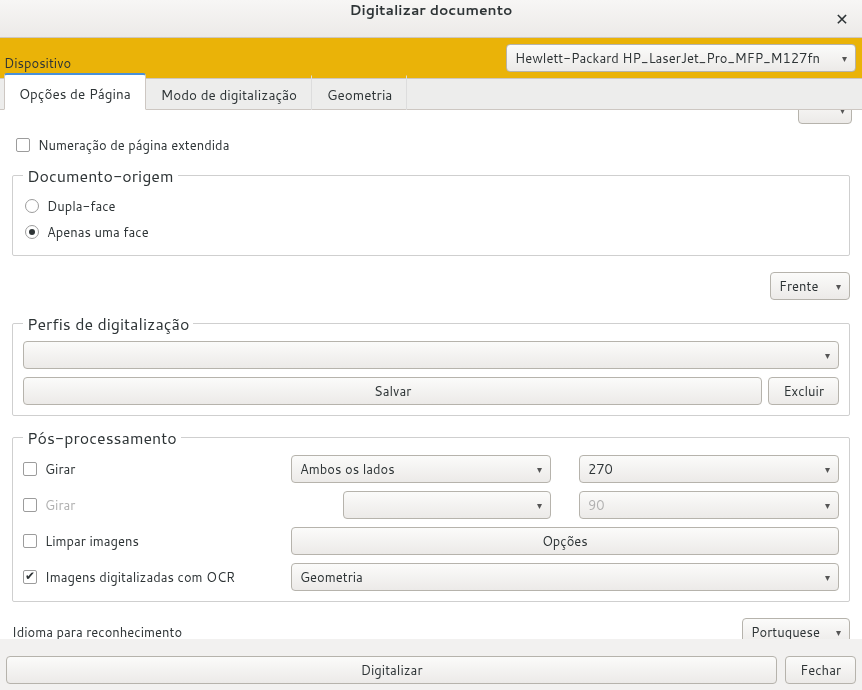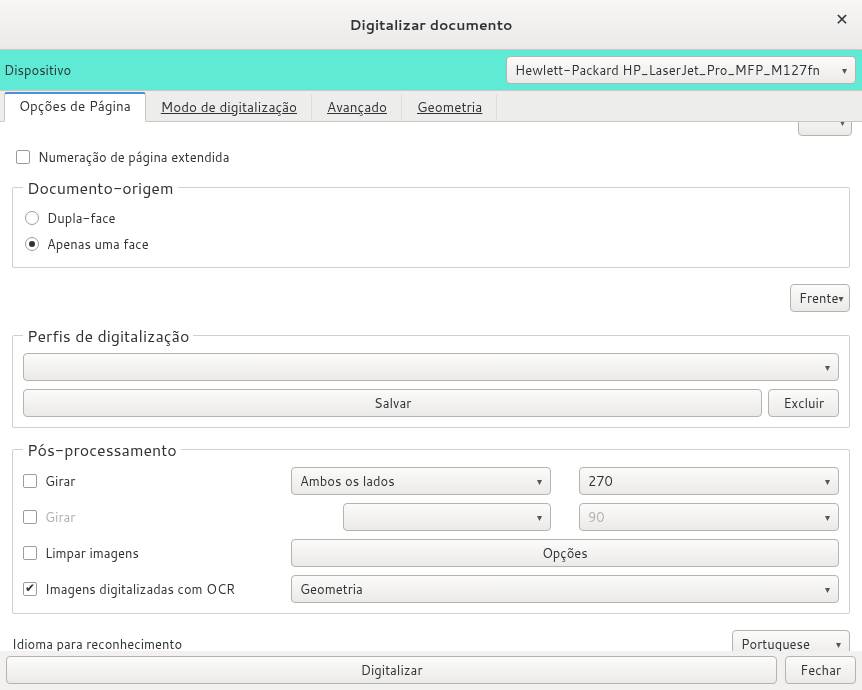--- a/index.html
+++ b/index.html
@@ -6,25 +6,25 @@
 body {
   font-family: "Segoe UI", "Cantarell", "Ubuntu", Arial, sans-serif;
   font-size: 13px;
   color: #2e3436;
   background: #f2f1f0;
   width: 862px;
   height: 690px;
   overflow: hidden;
 }
 .titlebar {
-  height: 50px;
+  height: 38px;
   background: linear-gradient(#f7f6f5, #eceae8);
   border-bottom: 1px solid #cdc7c2;
   display: flex;
-  align-items: center;
+  align-items: flex-start;
   justify-content: center;
   position: relative;
 }
 .titlebar .title {
   font-weight: 600;
   font-size: 14px;
   color: #2e3436;
 }
 .titlebar .close {
   position: absolute;
@@ -61,58 +61,57 @@
   color: #555;
   font-size: 10px;
 }
 .button {
   justify-content: center;
   padding: 0 14px;
 }
 .button.wide { width: 100%; }
 .device-row {
   display: flex;
-  align-items: center;
+  align-items: flex-end;
   padding: 6px 6px 6px 0;
   border-bottom: 1px solid #cdc7c2;
-  background: #5eead4;
+  background: #eab308;
   gap: 20px;
 }
 .device-row .label-left { flex: 0 0 auto; }
 .device-row .select { margin-left: auto; width: 350px; }
 
 .tabs {
   display: flex;
   align-items: flex-end;
   padding-left: 4px;
   background: #ededec;
   height: 30px;
 }
 .tab {
-  padding: 2px 14px 6px 14px;
+  padding: 9px 14px 6px 14px;
   font-size: 13.5px;
   color: #2e3436;
   cursor: pointer;
   border: 1px solid transparent;
   border-bottom: none;
   position: relative;
   top: 1px;
 }
 .tab.active {
   background: #fff;
   border: 1px solid #cdc7c2;
   border-bottom: 1px solid #fff;
   border-top: 2px solid #4a90d9;
   border-radius: 3px 3px 0 0;
   color: #2e3436;
 }
 .tab:not(.active) {
   color: #2e3436;
   border-right: 1px solid #ddd;
-  text-decoration: underline;
 }
 .tabpage {
   background: #fff;
   border-top: 1px solid #cdc7c2;
   padding: 6px 10px;
   height: 530px;
   overflow: hidden;
 }
 .truncated-combo {
   position: relative;
@@ -192,21 +191,21 @@
 .disabled, .disabled * { color: #b0b0b0; }
 .disabled .select, .disabled .combo {
   color: #b0b0b0;
 }
 
 .lang-row, .simple-row {
   display: flex;
   align-items: center;
   padding: 6px 2px;
 }
-.lang-row .select { margin-left: auto; width: 118px; }
+.lang-row .select { margin-left: auto; width: 108px; }
 
 .bottom-bar {
   position: absolute;
   bottom: 6px;
   left: 6px;
   right: 6px;
   display: flex;
   gap: 8px;
 }
 .bottom-bar .button:first-child { flex: 1; }
@@ -258,21 +257,20 @@
   <span class="label-left">Dispositivo</span>
   <div class="select">
     <span>Hewlett-Packard HP_LaserJet_Pro_MFP_M127fn</span>
     <span class="caret">▾</span>
   </div>
 </div>
 
 <div class="tabs">
   <div class="tab active">Opções de Página</div>
   <div class="tab">Modo de digitalização</div>
-  <div class="tab">Avançado</div>
   <div class="tab">Geometria</div>
 </div>
 
 <div class="tabpage">
 
   <div class="truncated-combo">
     <div class="stub">
       <span class="caret">▾</span>
     </div>
   </div>
@@ -288,21 +286,21 @@
       <input type="radio" name="src" style="">
       <span>Dupla-face</span>
     </div>
     <div class="radio-row">
       <input type="radio" name="src" checked="" style="">
       <span>Apenas uma face</span>
     </div>
   </fieldset>
 
   <div class="field-row">
-    <div class="select" style="width:60px">
+    <div class="select" style="width:80px">
       <span>Frente</span>
       <span class="caret">▾</span>
     </div>
   </div>
 
   <fieldset class="group profiles">
     <legend>Perfis de digitalização</legend>
     <div class="combo full">
       <span></span>
       <span class="caret">▾</span>

